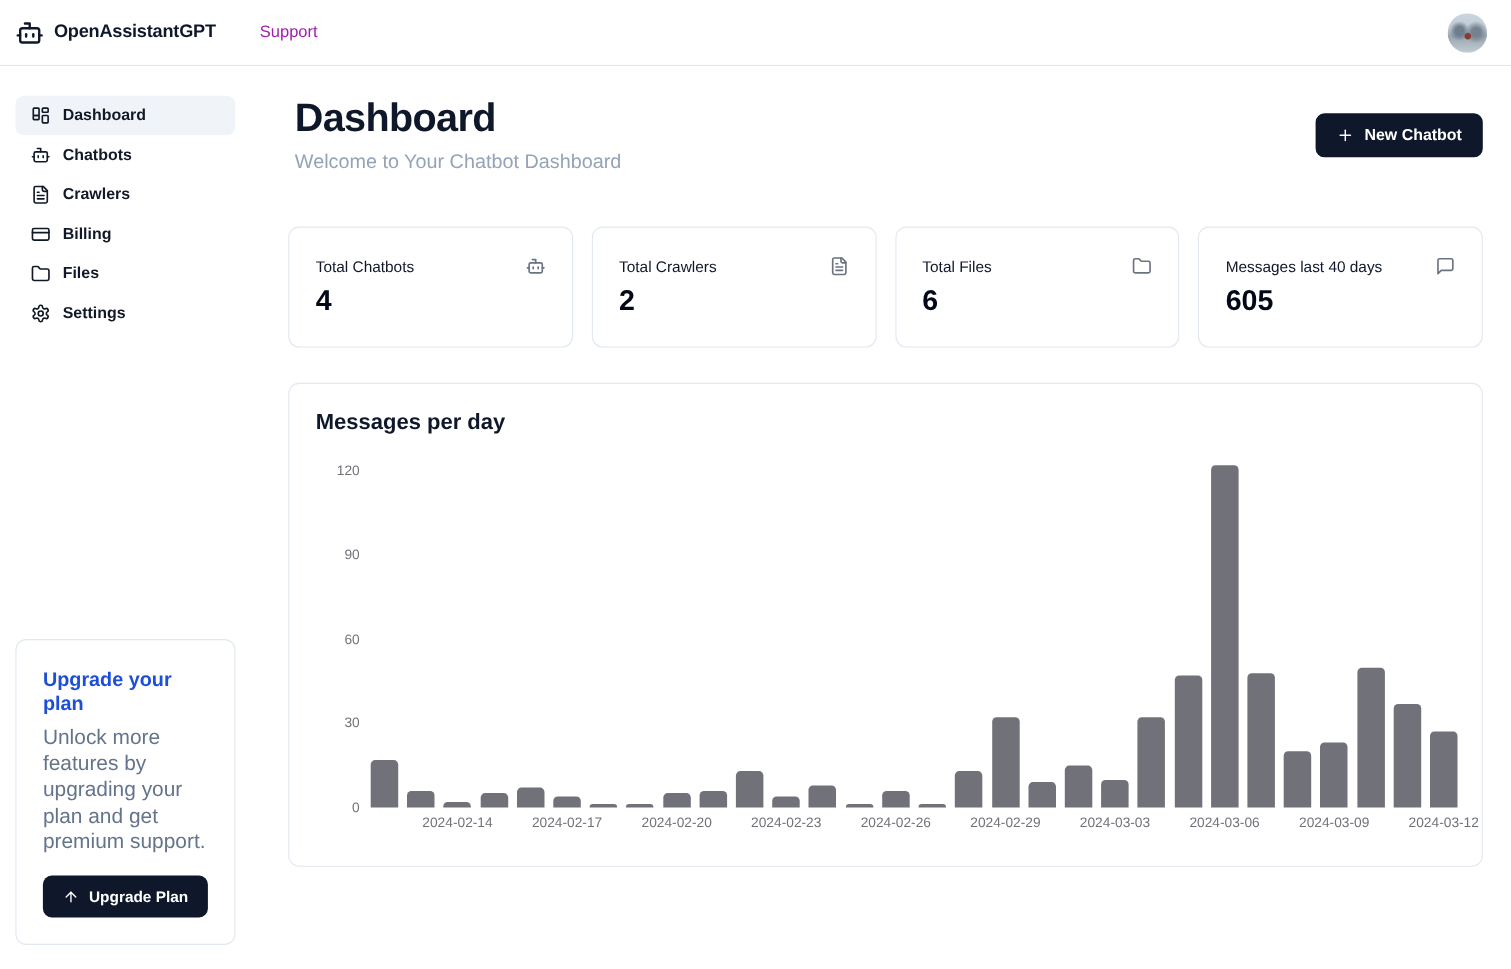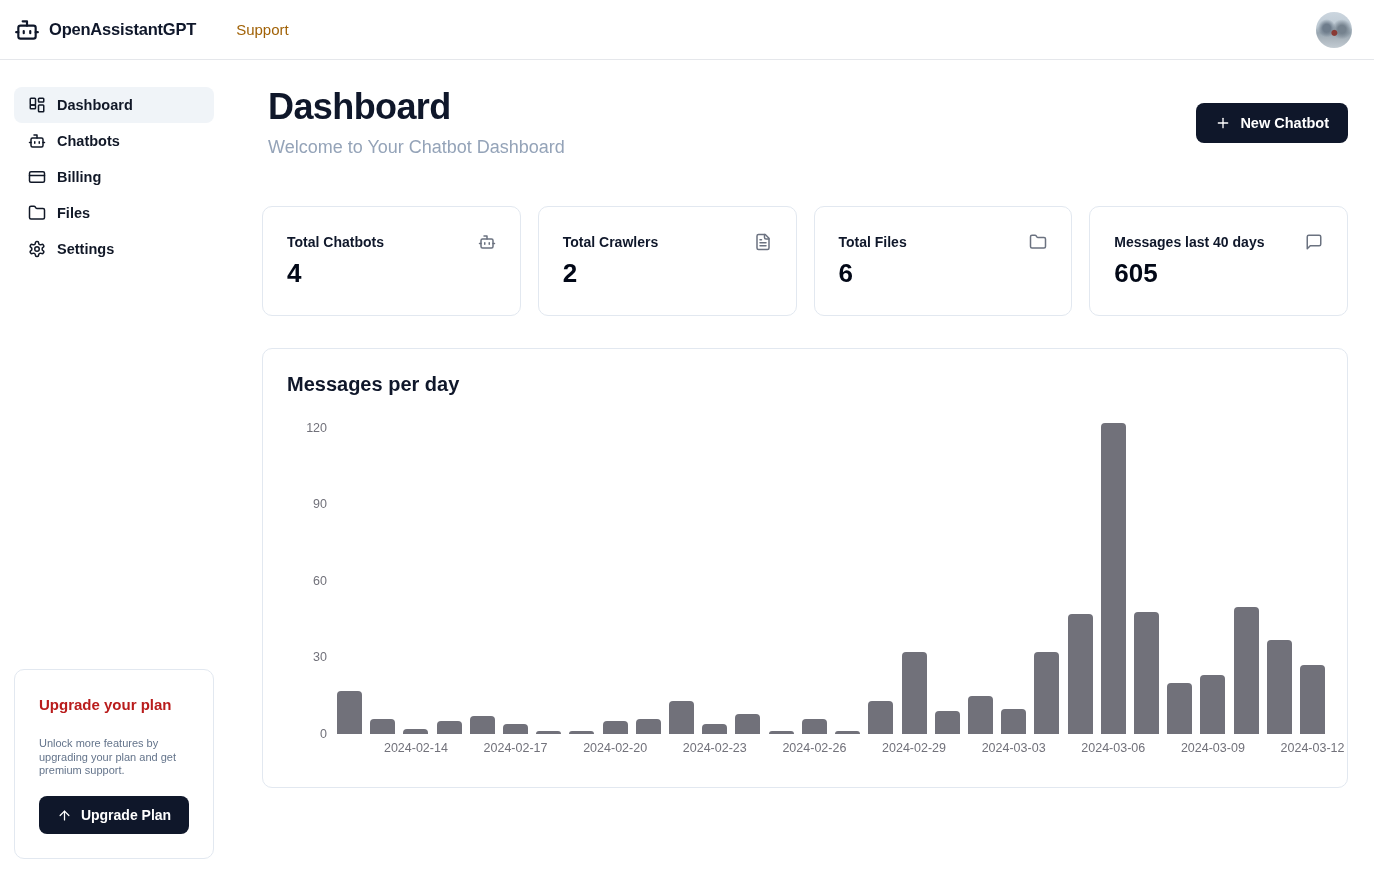--- a/index.html
+++ b/index.html
@@ -17,21 +17,21 @@
   .header {
     height: 60px; display: flex; align-items: center;
     padding: 0 22px 0 14px;
     border-bottom: 1px solid #e5e7eb;
     background: #fff;
   }
   .brand { display: flex; align-items: center; gap: 9px; cursor: pointer; }
   .brand-name { font-size: 16.5px; font-weight: 700; color: #0f172a; letter-spacing: -0.2px; }
   .brand .icon svg { width: 26px; height: 26px; stroke: #0f172a; }
   .header-nav { margin-left: 40px; }
-  .nav-link { font-size: 15px; color: #a16207; cursor: pointer; text-decoration: none; }
+  .nav-link { font-size: 15px; color: #a21caf; cursor: pointer; text-decoration: none; }
   .avatar {
     margin-left: auto; width: 36px; height: 36px; border-radius: 50%;
     cursor: pointer;
     background:
       radial-gradient(circle at 51% 58%, #8a3a34 0 2.5px, rgba(138,58,52,0) 3.5px),
       radial-gradient(circle at 30% 45%, #6f7d8c 0 4px, rgba(111,125,140,0) 9px),
       radial-gradient(circle at 72% 48%, #75828e 0 4px, rgba(117,130,142,0) 10px),
       linear-gradient(180deg, #ccd6df 0%, #bdc9d3 40%, #97a5b0 58%, #aeb8c0 78%, #c2cbd2 100%);
   }
 
@@ -47,22 +47,22 @@
   }
   .nav-item.active { background: #f0f4f8; }
   .nav-item .nicon svg { width: 18px; height: 18px; stroke: #111827; }
 
   .upgrade-card {
     position: absolute; left: 14px; bottom: 22px; width: 200px;
     border: 1px solid #e2e8f0; border-radius: 10px;
     padding: 26px 24px 24px;
     background: #fff;
   }
-  .upgrade-title { font-size: 15px; font-weight: 700; color: #b91c1c; }
-  .upgrade-desc { font-size: 11px; color: #64748b; line-height: 1.25; margin-top: 24px; }
+  .upgrade-title { font-size: 18px; font-weight: 700; color: #1d4ed8; }
+  .upgrade-desc { font-size: 19px; color: #64748b; line-height: 1.25; margin-top: 9px; }
   .upgrade-btn {
     margin-top: 18px; width: 100%; height: 38px;
     background: #0f172a; color: #fff; border: none; border-radius: 8px;
     font-family: "Liberation Sans", sans-serif;
     font-size: 14px; font-weight: 600; cursor: pointer;
     display: flex; align-items: center; justify-content: center; gap: 9px;
   }
   .upgrade-btn svg { width: 15px; height: 15px; stroke: #fff; }
 
   
@@ -78,21 +78,21 @@
     display: flex; align-items: center; gap: 9px;
   }
   .new-chatbot-btn svg { width: 16px; height: 16px; stroke: #fff; }
 
   .stats { display: grid; grid-template-columns: repeat(4, 1fr); gap: 17px; margin-top: 30px; }
   .stat-card {
     height: 110px; border: 1px solid #e2e8f0; border-radius: 10px;
     padding: 26px 24px; background: #fff;
   }
   .stat-top { display: flex; justify-content: space-between; align-items: center; }
-  .stat-label { font-size: 14px; font-weight: 700; color: #0f172a; }
+  .stat-label { font-size: 14px; font-weight: 400; color: #0f172a; }
   .stat-top svg { width: 18px; height: 18px; stroke: #6b7280; }
   .stat-value { font-size: 26px; font-weight: 700; color: #020817; margin-top: 7px; }
 
   
   .chart-card {
     margin-top: 32px; height: 440px;
     border: 1px solid #e2e8f0; border-radius: 10px;
     padding: 24px; background: #fff;
   }
   .chart-title { font-size: 20px; font-weight: 700; color: #0f172a; }
@@ -152,20 +152,32 @@
       <svg viewBox="0 0 24 24" fill="none" stroke-width="2" stroke-linecap="round" stroke-linejoin="round">
           <path d="M12 8V4H8"></path>
           <rect width="16" height="12" x="4" y="8" rx="2"></rect>
           <path d="M2 14h2"></path>
           <path d="M20 14h2"></path>
           <path d="M15 13v2"></path>
           <path d="M9 13v2"></path>
         </svg>
     </span>
     <span>Chatbots</span>
+  </div>
+  <div class="nav-item">
+    <span class="nicon">
+      <svg viewBox="0 0 24 24" fill="none" stroke-width="2" stroke-linecap="round" stroke-linejoin="round">
+          <path d="M15 2H6a2 2 0 0 0-2 2v16a2 2 0 0 0 2 2h12a2 2 0 0 0 2-2V7Z"></path>
+          <path d="M14 2v4a2 2 0 0 0 2 2h4"></path>
+          <path d="M10 9H8"></path>
+          <path d="M16 13H8"></path>
+          <path d="M16 17H8"></path>
+        </svg>
+    </span>
+    <span>Crawlers</span>
   </div>
   <div class="nav-item">
     <span class="nicon">
       <svg viewBox="0 0 24 24" fill="none" stroke-width="2" stroke-linecap="round" stroke-linejoin="round">
           <rect width="20" height="14" x="2" y="5" rx="2"></rect>
           <line x1="2" x2="22" y1="10" y2="10"></line>
         </svg>
     </span>
     <span>Billing</span>
   </div>

